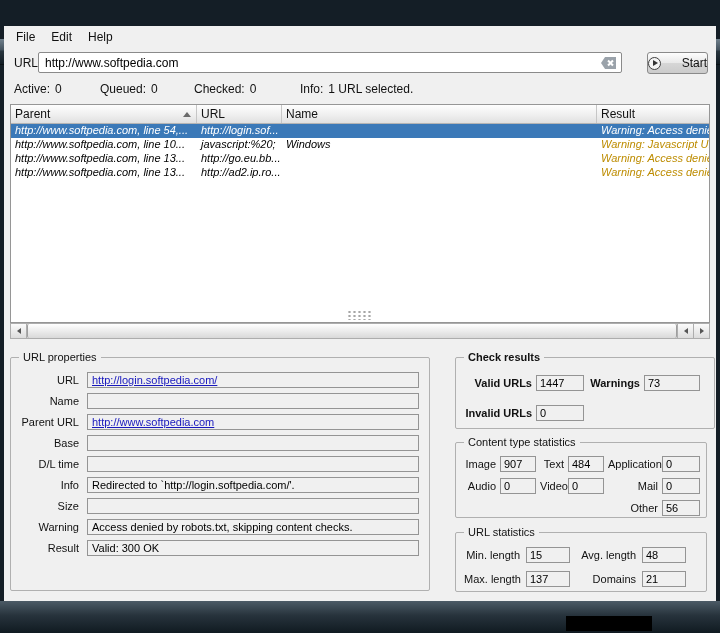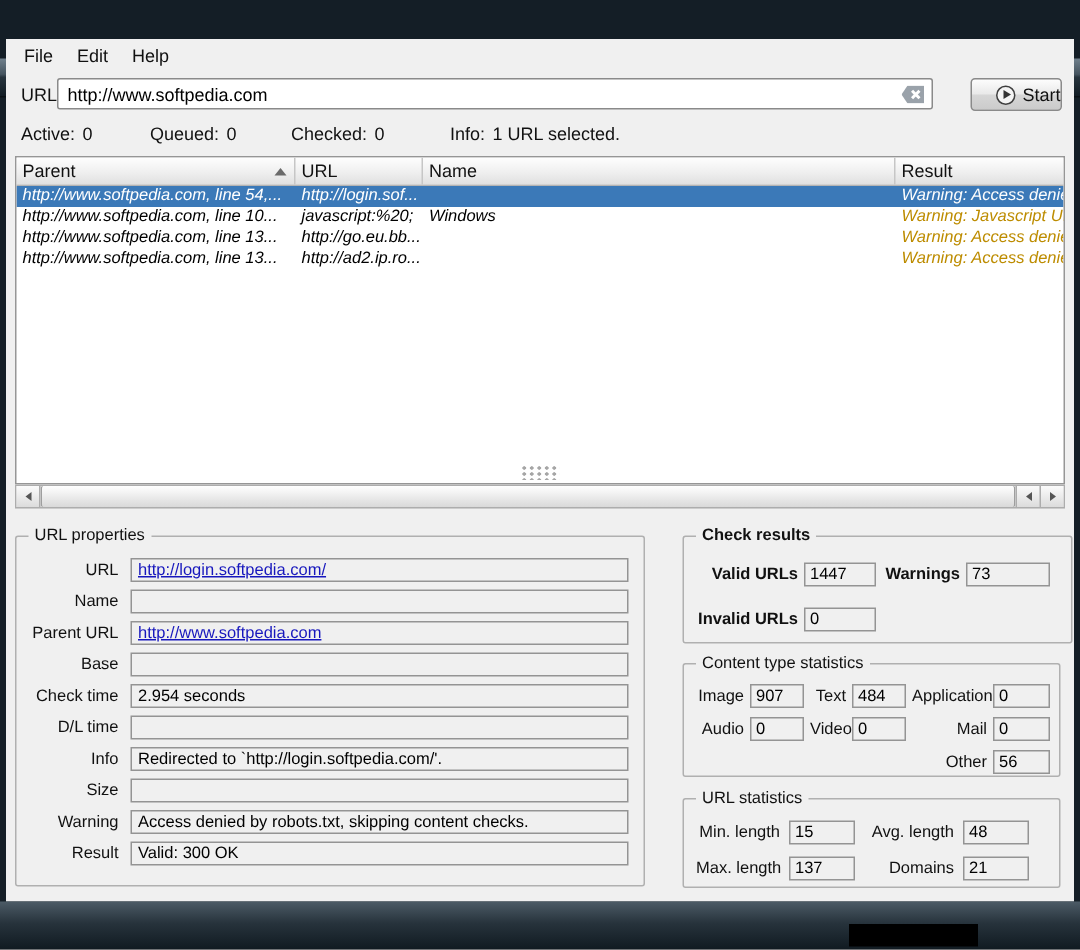--- a/index.html
+++ b/index.html
@@ -48,21 +48,21 @@
     border:1px solid #8a8a8a; border-radius:2px; background:#fff; font-size:12px;
     padding:0 22px 0 6px; font-family:"Liberation Sans", sans-serif; color:#000; }
   .clear-icon { position:absolute; left:597px; top:9px; width:15px; height:12px; background:#9aa2aa;
     clip-path:polygon(27% 0,100% 0,100% 100%,27% 100%,0 50%); }
   .clear-icon i { position:absolute; left:6px; top:5px; width:7px; height:2px; background:#fff; display:block; }
   .clear-icon i:nth-child(1){ transform:rotate(45deg); }
   .clear-icon i:nth-child(2){ transform:rotate(-45deg); }
   .start-button { position:absolute; left:643px; top:4px; width:61px; height:22px;
     border:1px solid #8a8a8a; border-radius:3px;
     background:linear-gradient(180deg,#fdfdfd 0%,#e9e9e9 48%,#d6d6d6 52%,#cbcbcb 100%);
-    display:flex; align-items:center; justify-content:flex-end; gap:5px; font-size:12px; color:#111; cursor:default; }
+    display:flex; align-items:center; justify-content:space-between; gap:5px; font-size:12px; color:#111; cursor:default; }
   .play-icon { width:13px; height:13px; border:1px solid #3f3f3f; border-radius:50%; position:relative; background:#f4f4f4; }
   .play-icon::after { content:""; position:absolute; left:4px; top:2.5px;
     border-left:5px solid #333; border-top:3px solid transparent; border-bottom:3px solid transparent; }
 
   .statusrow { position:absolute; left:0; top:52px; width:100%; height:22px; font-size:12px; color:#111; }
   .statusrow .stat { position:absolute; top:4px; white-space:nowrap; }
   .st-0 { left:10px; } .st-1 { left:96px; } .st-2 { left:190px; } .st-3 { left:296px; }
   .stat .v { margin-left:5px; }
 
   
@@ -251,24 +251,20 @@
       </div>
       <div class="prop-row">
         <span class="prop-label">Parent URL</span>
         <div class="prop-field link">http://www.softpedia.com</div>
       </div>
       <div class="prop-row">
         <span class="prop-label">Base</span>
         <div class="prop-field"></div>
       </div>
       <div class="prop-row">
-        <span class="prop-label">Check time</span>
-        <div class="prop-field">2.954 seconds</div>
-      </div>
-      <div class="prop-row">
         <span class="prop-label">D/L time</span>
         <div class="prop-field"></div>
       </div>
       <div class="prop-row">
         <span class="prop-label">Info</span>
         <div class="prop-field">Redirected to `http://login.softpedia.com/'.</div>
       </div>
       <div class="prop-row">
         <span class="prop-label">Size</span>
         <div class="prop-field"></div>

